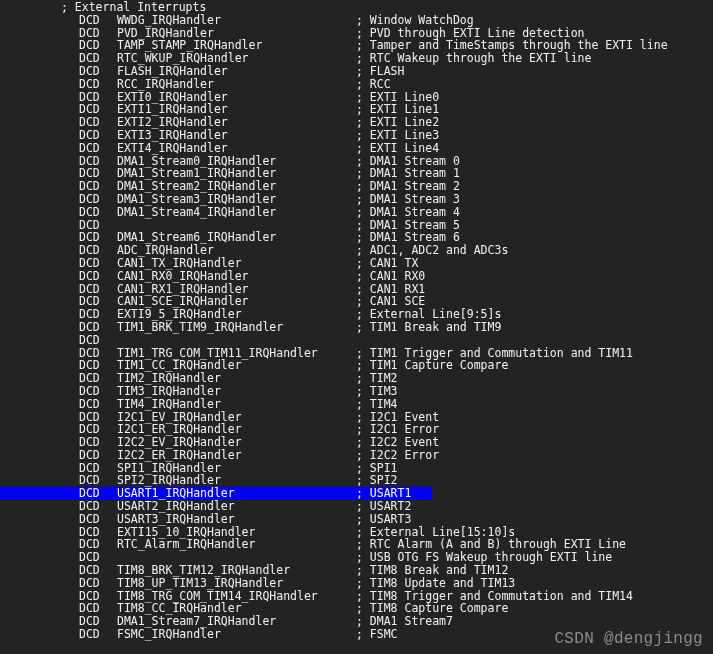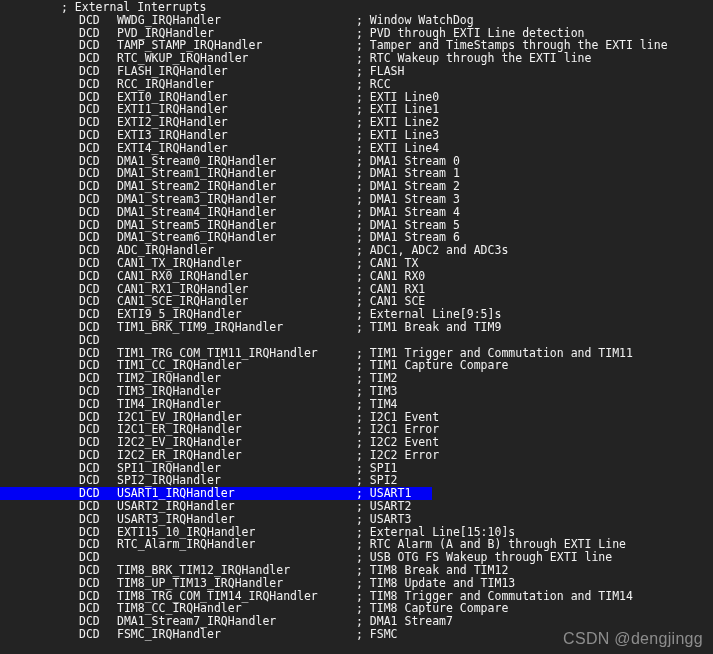--- a/index.html
+++ b/index.html
@@ -70,21 +70,21 @@
   }
   .code-line.selected .col-mnemonic,
   .code-line.selected .col-operand,
   .code-line.selected .col-comment {
     color: #ffffff;
   }
   #watermark {
     position: absolute;
     right: 10px;
     bottom: 6px;
-    font-family: Liberation Sans, sans-serif;
+    font-family: Liberation Mono, monospace;
     font-size: 16px;
     color: #8d8d8d;
     letter-spacing: 0.3px;
     z-index: 5;
     user-select: none;
   }
 </style>
 </head>
 <body>
 
@@ -101,21 +101,21 @@
       <div class="code-line"><span class="col-mnemonic">DCD</span><span class="col-operand">EXTI0_IRQHandler</span><span class="col-comment">; EXTI Line0</span></div>
       <div class="code-line"><span class="col-mnemonic">DCD</span><span class="col-operand">EXTI1_IRQHandler</span><span class="col-comment">; EXTI Line1</span></div>
       <div class="code-line"><span class="col-mnemonic">DCD</span><span class="col-operand">EXTI2_IRQHandler</span><span class="col-comment">; EXTI Line2</span></div>
       <div class="code-line"><span class="col-mnemonic">DCD</span><span class="col-operand">EXTI3_IRQHandler</span><span class="col-comment">; EXTI Line3</span></div>
       <div class="code-line"><span class="col-mnemonic">DCD</span><span class="col-operand">EXTI4_IRQHandler</span><span class="col-comment">; EXTI Line4</span></div>
       <div class="code-line"><span class="col-mnemonic">DCD</span><span class="col-operand">DMA1_Stream0_IRQHandler</span><span class="col-comment">; DMA1 Stream 0</span></div>
       <div class="code-line"><span class="col-mnemonic">DCD</span><span class="col-operand">DMA1_Stream1_IRQHandler</span><span class="col-comment">; DMA1 Stream 1</span></div>
       <div class="code-line"><span class="col-mnemonic">DCD</span><span class="col-operand">DMA1_Stream2_IRQHandler</span><span class="col-comment">; DMA1 Stream 2</span></div>
       <div class="code-line"><span class="col-mnemonic">DCD</span><span class="col-operand">DMA1_Stream3_IRQHandler</span><span class="col-comment">; DMA1 Stream 3</span></div>
       <div class="code-line"><span class="col-mnemonic">DCD</span><span class="col-operand">DMA1_Stream4_IRQHandler</span><span class="col-comment">; DMA1 Stream 4</span></div>
-      <div class="code-line"><span class="col-mnemonic">DCD</span><span class="col-operand">DMA1_Stream5_IRQHandler</span><span class="col-comment">; DMA1 Stream 5</span></div>
+      <div class="code-line"><span class="col-mnemonic">DCD</span><span class="col-comment">; DMA1 Stream 5</span></div>
       <div class="code-line"><span class="col-mnemonic">DCD</span><span class="col-operand">DMA1_Stream6_IRQHandler</span><span class="col-comment">; DMA1 Stream 6</span></div>
       <div class="code-line"><span class="col-mnemonic">DCD</span><span class="col-operand">ADC_IRQHandler</span><span class="col-comment">; ADC1, ADC2 and ADC3s</span></div>
       <div class="code-line"><span class="col-mnemonic">DCD</span><span class="col-operand">CAN1_TX_IRQHandler</span><span class="col-comment">; CAN1 TX</span></div>
       <div class="code-line"><span class="col-mnemonic">DCD</span><span class="col-operand">CAN1_RX0_IRQHandler</span><span class="col-comment">; CAN1 RX0</span></div>
       <div class="code-line"><span class="col-mnemonic">DCD</span><span class="col-operand">CAN1_RX1_IRQHandler</span><span class="col-comment">; CAN1 RX1</span></div>
       <div class="code-line"><span class="col-mnemonic">DCD</span><span class="col-operand">CAN1_SCE_IRQHandler</span><span class="col-comment">; CAN1 SCE</span></div>
       <div class="code-line"><span class="col-mnemonic">DCD</span><span class="col-operand">EXTI9_5_IRQHandler</span><span class="col-comment">; External Line[9:5]s</span></div>
       <div class="code-line"><span class="col-mnemonic">DCD</span><span class="col-operand">TIM1_BRK_TIM9_IRQHandler</span><span class="col-comment">; TIM1 Break and TIM9</span></div>
       <div class="code-line"><span class="col-mnemonic">DCD</span></div>
       <div class="code-line"><span class="col-mnemonic">DCD</span><span class="col-operand">TIM1_TRG_COM_TIM11_IRQHandler</span><span class="col-comment">; TIM1 Trigger and Commutation and TIM11</span></div>

